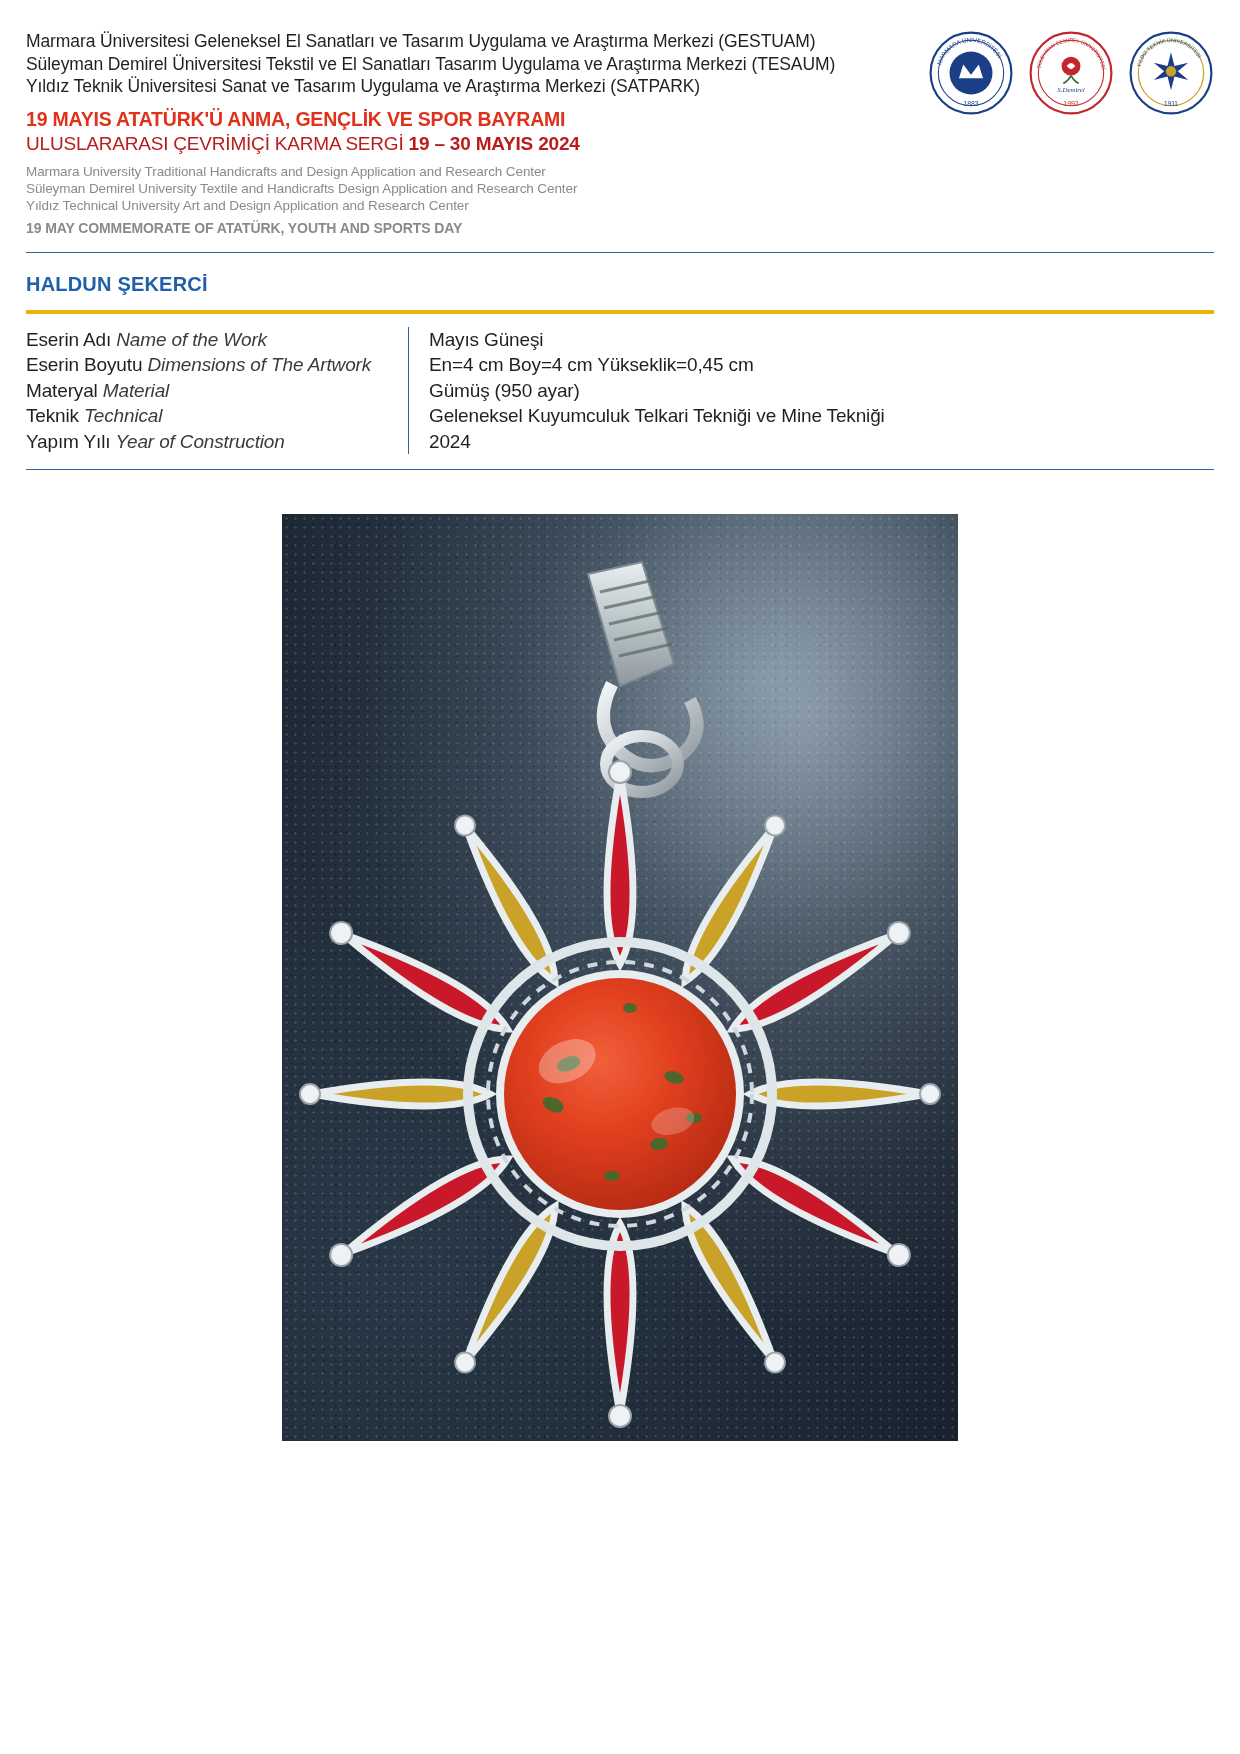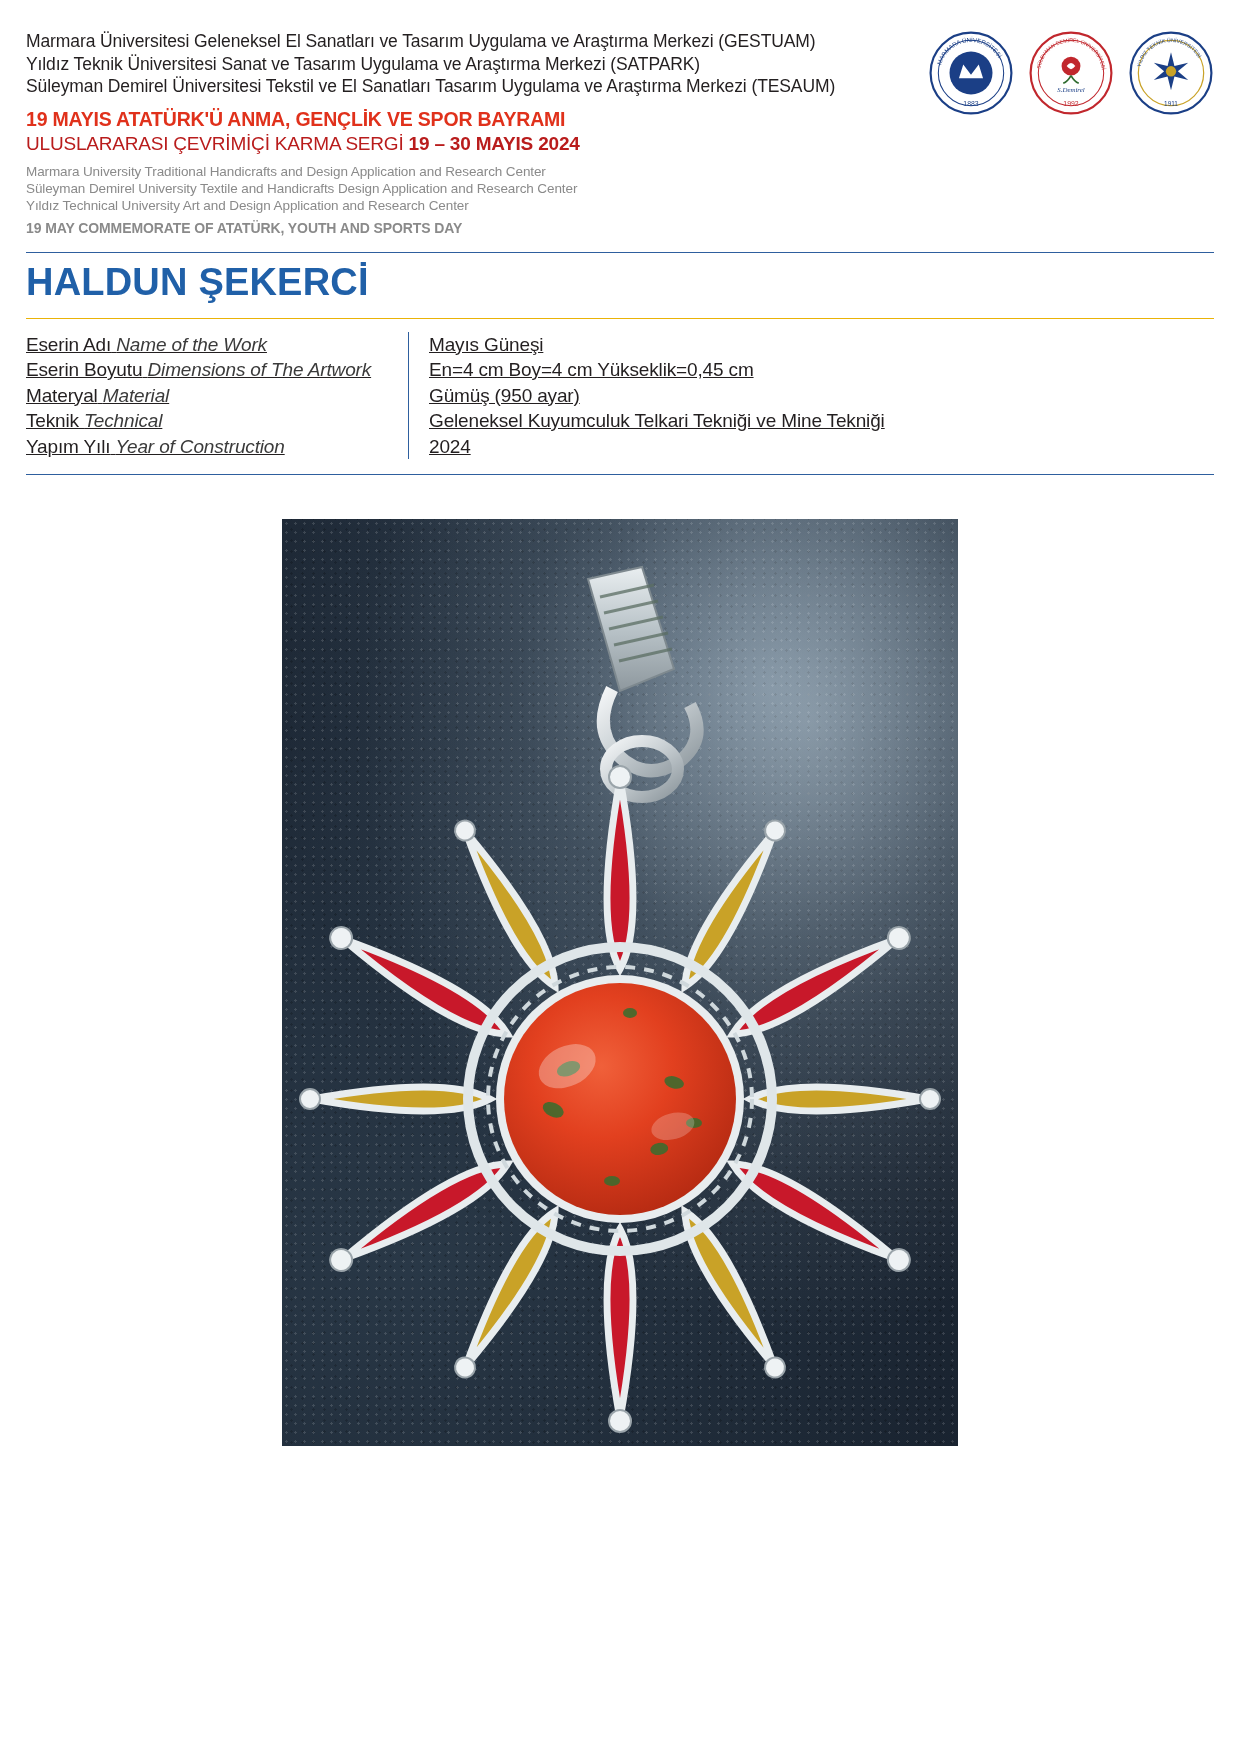--- a/index.html
+++ b/index.html
@@ -85,36 +85,35 @@
 
   
   .rule {
     height: 1px;
     background: #2e5f9e;
     margin-top: 14px;
   }
 
   
   .artist {
-    margin-top: 8px;
-    font-size: 38px;
+    margin-top: 20px;
+    font-size: 20px;
     font-weight: bold;
     color: #2060a8;
     letter-spacing: 0.2px;
   }
 
   
   .info-wrap {
     margin-top: 14px;
-    border-top: 1px solid #eab308;
+    border-top: 4px solid #eab308;
     border-bottom: 1px solid #2e5f9e;
     display: flex;
     padding: 13px 0 15px 0;
     position: relative;
-    text-decoration: underline;
   }
   .info-left {
     width: 383px;
     border-right: 1px solid #2e5f9e;
     padding-right: 14px;
   }
   .info-right { padding-left: 20px; flex: 1; }
 
   .info-row {
     font-size: 19px;
@@ -171,22 +170,22 @@
 </style>
 </head>
 <body>
 
 <div class="page">
 
   <div class="header">
     <div class="header-text">
 
       <div class="org-line">Marmara Üniversitesi Geleneksel El Sanatları ve Tasarım Uygulama ve Araştırma Merkezi (GESTUAM)</div>
+      <div class="org-line">Süleyman Demirel Üniversitesi Tekstil ve El Sanatları Tasarım Uygulama ve Araştırma Merkezi (TESAUM)</div>
       <div class="org-line">Yıldız Teknik Üniversitesi Sanat ve Tasarım Uygulama ve Araştırma Merkezi (SATPARK)</div>
-      <div class="org-line">Süleyman Demirel Üniversitesi Tekstil ve El Sanatları Tasarım Uygulama ve Araştırma Merkezi (TESAUM)</div>
 
       <div class="title-tr">19 MAYIS ATATÜRK'Ü ANMA, GENÇLİK VE SPOR BAYRAMI</div>
       <div class="title-tr2"><span>ULUSLARARASI ÇEVRİMİÇİ KARMA SERGİ </span><b>19 – 30 MAYIS 2024</b></div>
 
       <div class="en-block">
         <div class="en-line">Marmara University Traditional Handicrafts and Design Application and Research Center</div>
         <div class="en-line">Süleyman Demirel University Textile and Handicrafts Design Application and Research Center</div>
         <div class="en-line">Yıldız Technical University Art and Design Application and Research Center</div>
         <div class="en-strong">19 MAY COMMEMORATE OF ATATÜRK, YOUTH AND SPORTS DAY</div>
       </div>

